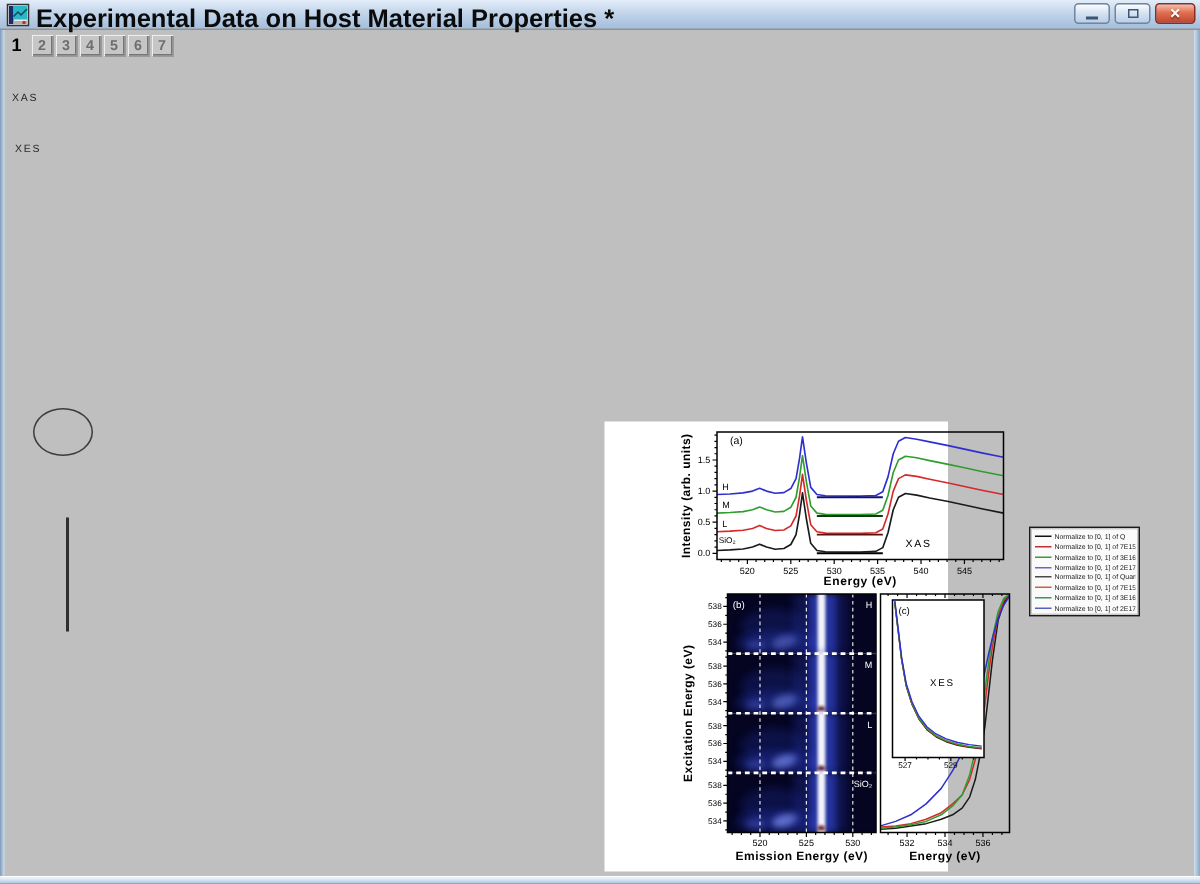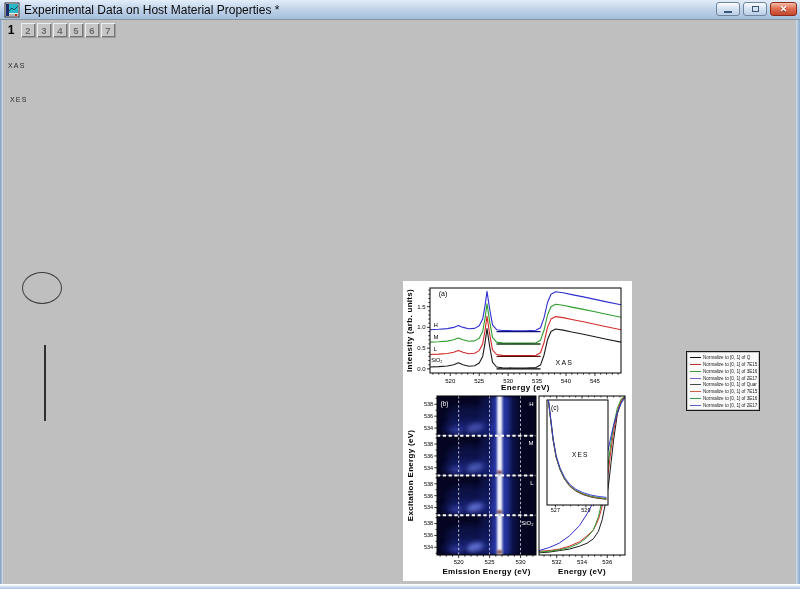--- a/index.html
+++ b/index.html
@@ -10,21 +10,21 @@
   }
   
   #titlebar{
     position:absolute;left:0;top:0;right:0;height:20px;
     background:linear-gradient(#e3edf9,#c3d5ea 45%,#a4bedc);
     border-bottom:1px solid #87939f;
     display:flex;align-items:center;
   }
   #app-icon{position:absolute;left:4px;top:2px;width:16px;height:16px;}
   #window-title{
-    position:absolute;left:24px;top:3px;font-size:12px;font-weight:normal;color:#0b0b0b;
+    position:absolute;left:24px;top:3px;font-size:17px;font-weight:bold;color:#0b0b0b;
     white-space:nowrap;
   }
   #winbtns{position:absolute;right:3px;top:2px;display:flex;gap:3px;}
   .winbtn{
     width:24px;height:14px;border-radius:3px;border:1px solid #70859e;
     background:linear-gradient(#fbfdfe,#d7e4f2 45%,#b9cee6);
     display:flex;align-items:center;justify-content:center;cursor:default;
   }
   .winbtn .bar{width:8px;height:2px;background:#3a5674;margin-top:6px;}
   .winbtn .box{width:7px;height:6px;border:1px solid #3a5674;background:transparent;}
@@ -51,21 +51,21 @@
   
   .canvas-label{position:absolute;font-size:7px;color:#2a2a2a;letter-spacing:1.2px;}
   #xas-label{left:8px;top:62px;}
   #xes-label{left:10px;top:96px;}
   #ellipse-shape{
     position:absolute;left:22px;top:272px;width:40px;height:32px;
     border:1.2px solid #3c3c3c;border-radius:50%;
   }
   #line-shape{position:absolute;left:44px;top:345px;width:1.6px;height:76px;background:#2f2f2f;}
   
-  #figure{position:absolute;left:403px;top:281px;width:229px;height:300px;background:#ffffff;}
+  #figure{position:absolute;left:403px;top:281px;width:229px;height:300px;background:#ffffff;padding-left:48px;}
   
   #legend{
     position:absolute;left:686px;top:351px;width:74px;height:60px;
     background:#fafafa;border:1px solid #1a1a1a;
     box-shadow:inset 0 0 0 1px #c9c9c9;
     padding:2px 2px 1px 3px;display:flex;flex-direction:column;justify-content:space-between;
   }
   .legend-row{display:flex;align-items:center;gap:2px;height:6.4px;overflow:hidden;}
   .legend-line{width:11px;height:0;border-top:1.4px solid #000;flex:none;}
   .legend-text{font-size:4.6px;color:#222;white-space:nowrap;}

